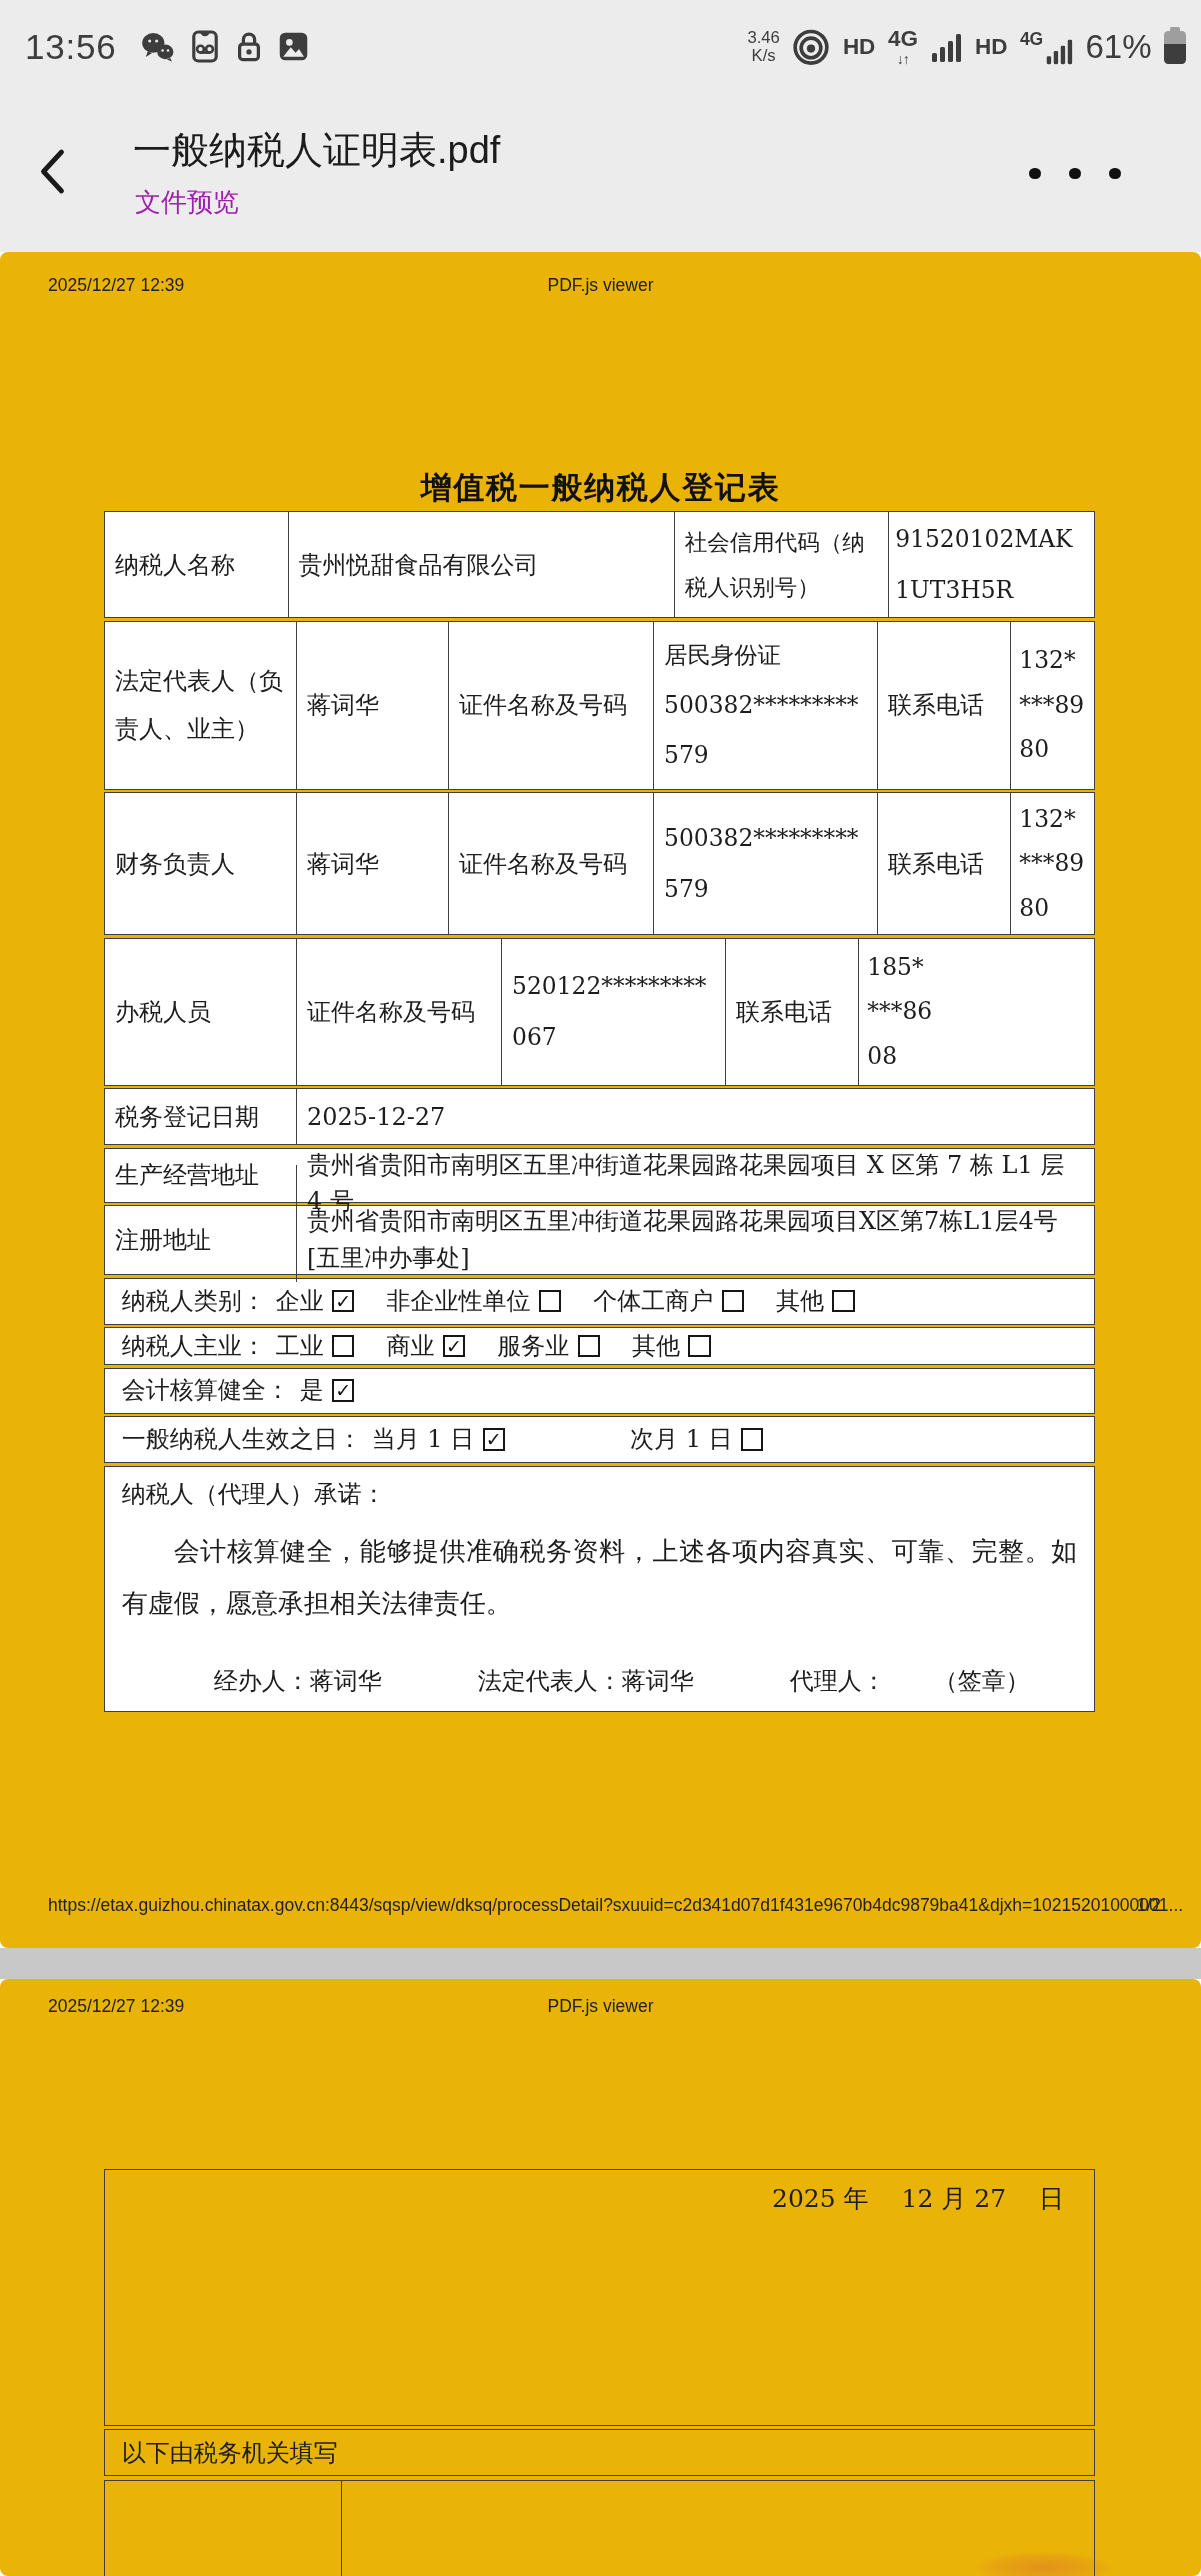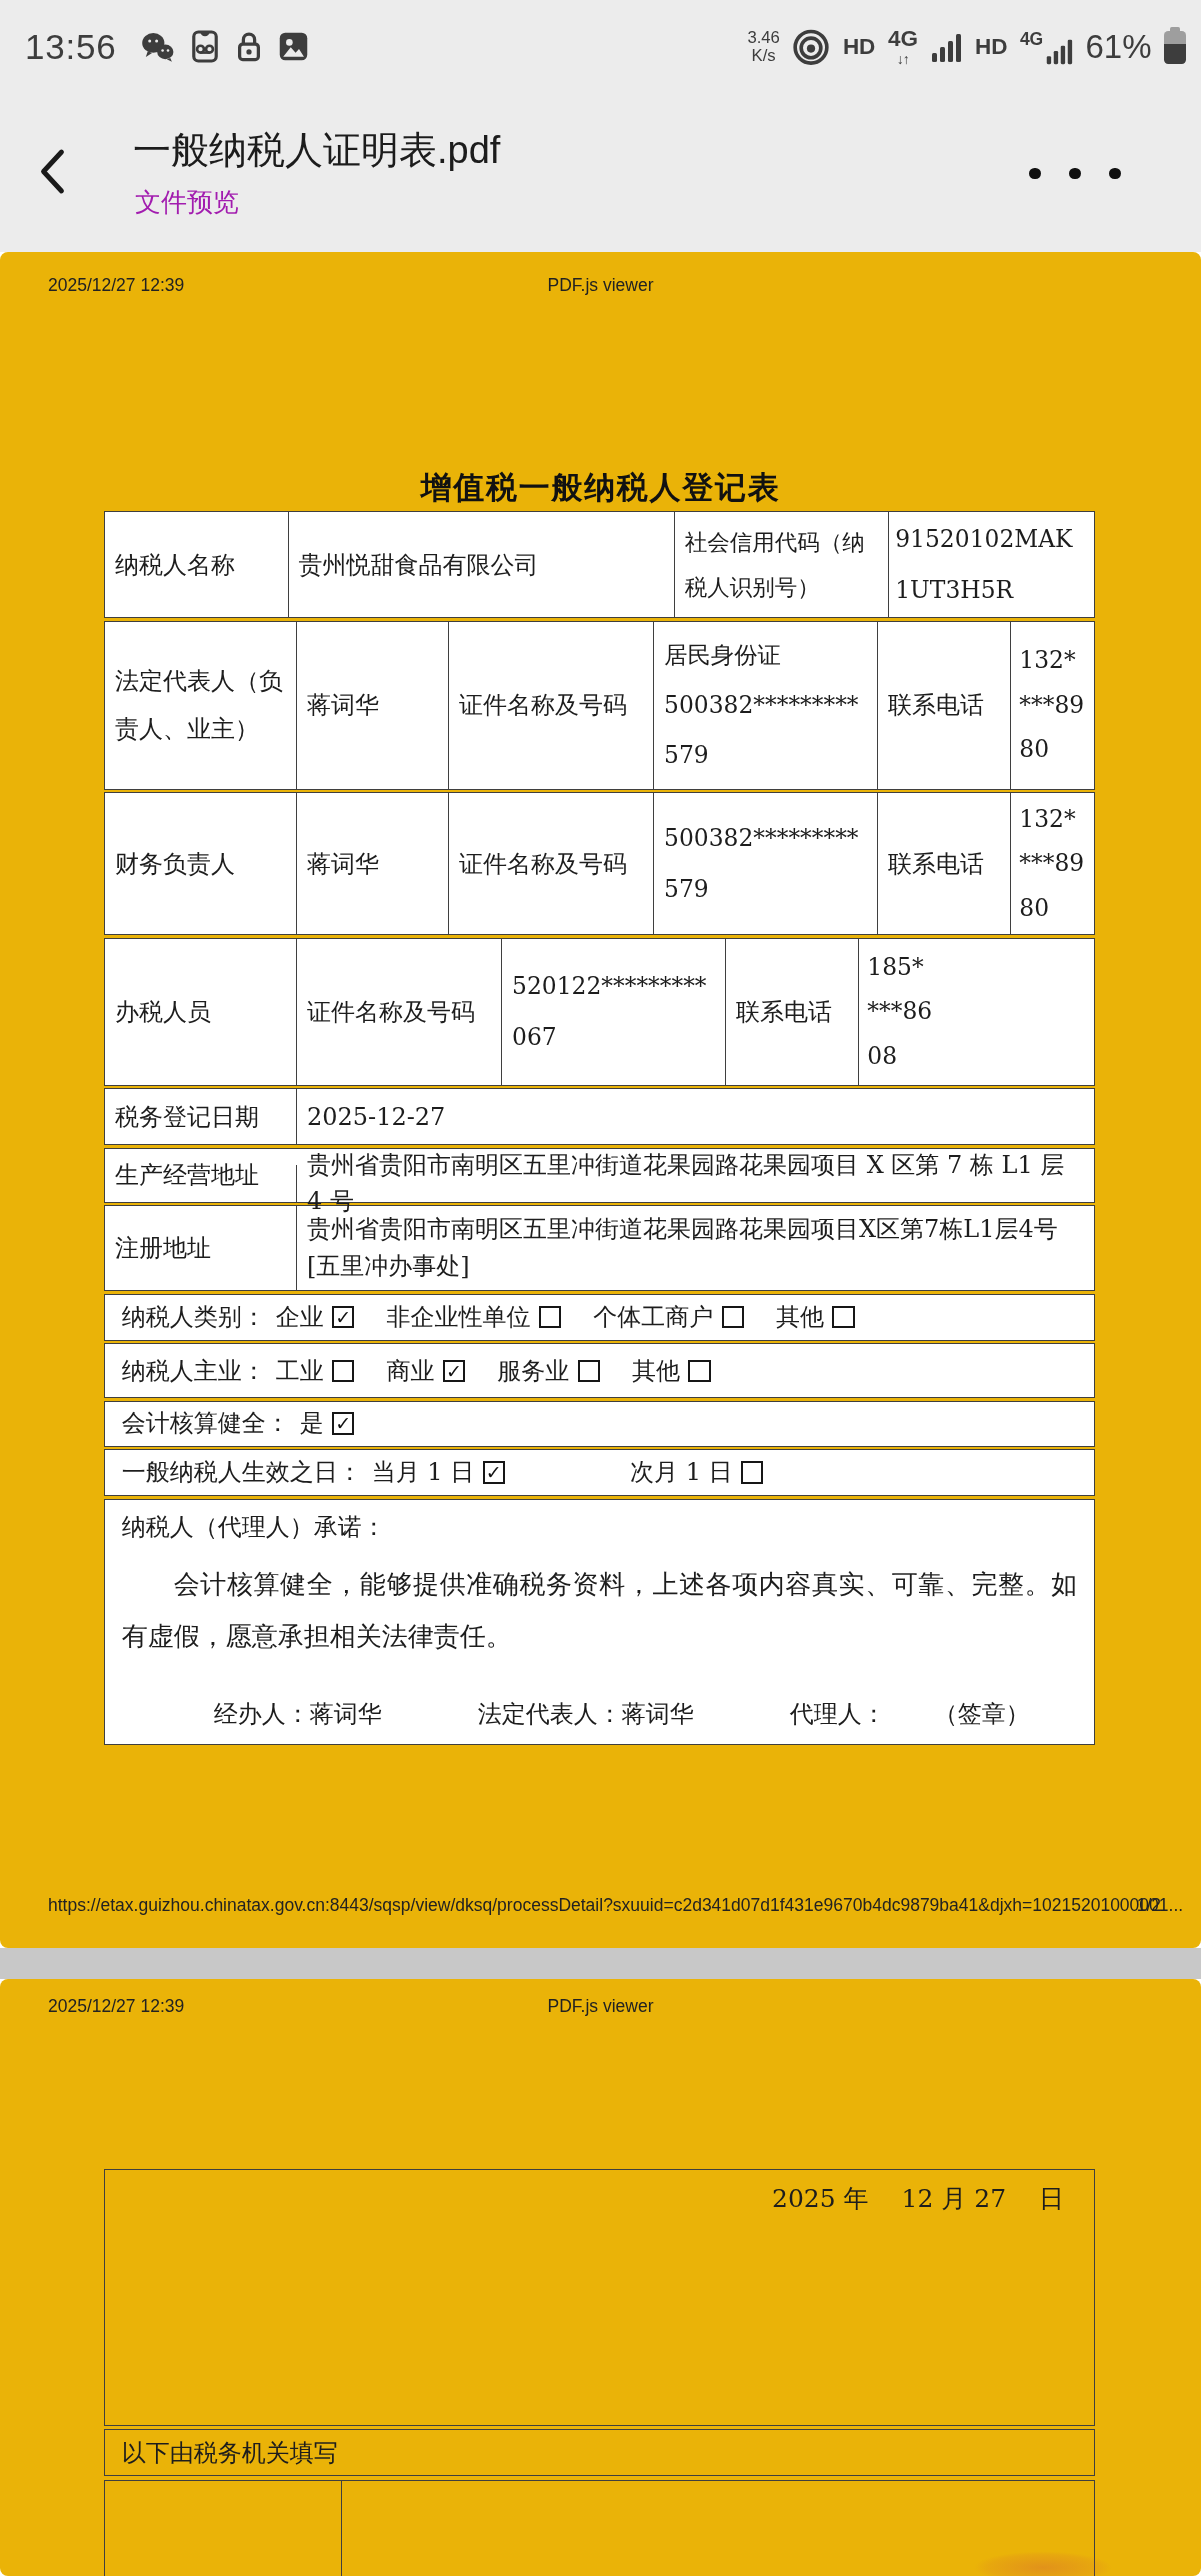--- a/index.html
+++ b/index.html
@@ -243,21 +243,21 @@
         <div class="trow" style="height:57px;">
           <div class="cell" style="width:191px;">税务登记日期</div>
           <div class="cell" style="width:797px;">2025-12-27</div>
         </div>
 
         <div class="trow" style="height:55px;">
           <div class="cell" style="width:191px;">生产经营地址</div>
           <div class="cell" style="width:797px; line-height:1.5;margin-top:16px;">贵州省贵阳市南明区五里冲街道花果园路花果园项目 X 区第 7 栋 L1 层 4 号</div>
         </div>
 
-        <div class="trow" style="height:86px;align-items:center;">
+        <div class="trow" style="height:70px;align-items:center;">
           <div class="cell" style="width:191px;">注册地址</div>
           <div class="cell" style="width:797px; line-height:1.55;">贵州省贵阳市南明区五里冲街道花果园路花果园项目X区第7栋L1层4号[五里冲办事处]</div>
         </div>
 
         <div class="trow free-row" style="height:47px; display:flex; align-items:center;">
           <span class="row-label">纳税人类别：</span>
           <span class="opts">
               <span class="opt">
                 <span>企业</span>
                 <span class="cb on"></span>
@@ -270,21 +270,21 @@
                 <span>个体工商户</span>
                 <span class="cb"></span>
               </span>
               <span class="opt">
                 <span>其他</span>
                 <span class="cb"></span>
               </span>
             </span>
         </div>
 
-        <div class="trow free-row" style="height:55px; display:flex; align-items:flex-end;">
+        <div class="trow free-row" style="height:38px; display:flex; align-items:center;">
           <span class="row-label">纳税人主业：</span>
           <span class="opts">
               <span class="opt">
                 <span>工业</span>
                 <span class="cb"></span>
               </span>
               <span class="opt">
                 <span>商业</span>
                 <span class="cb on"></span>
               </span>

